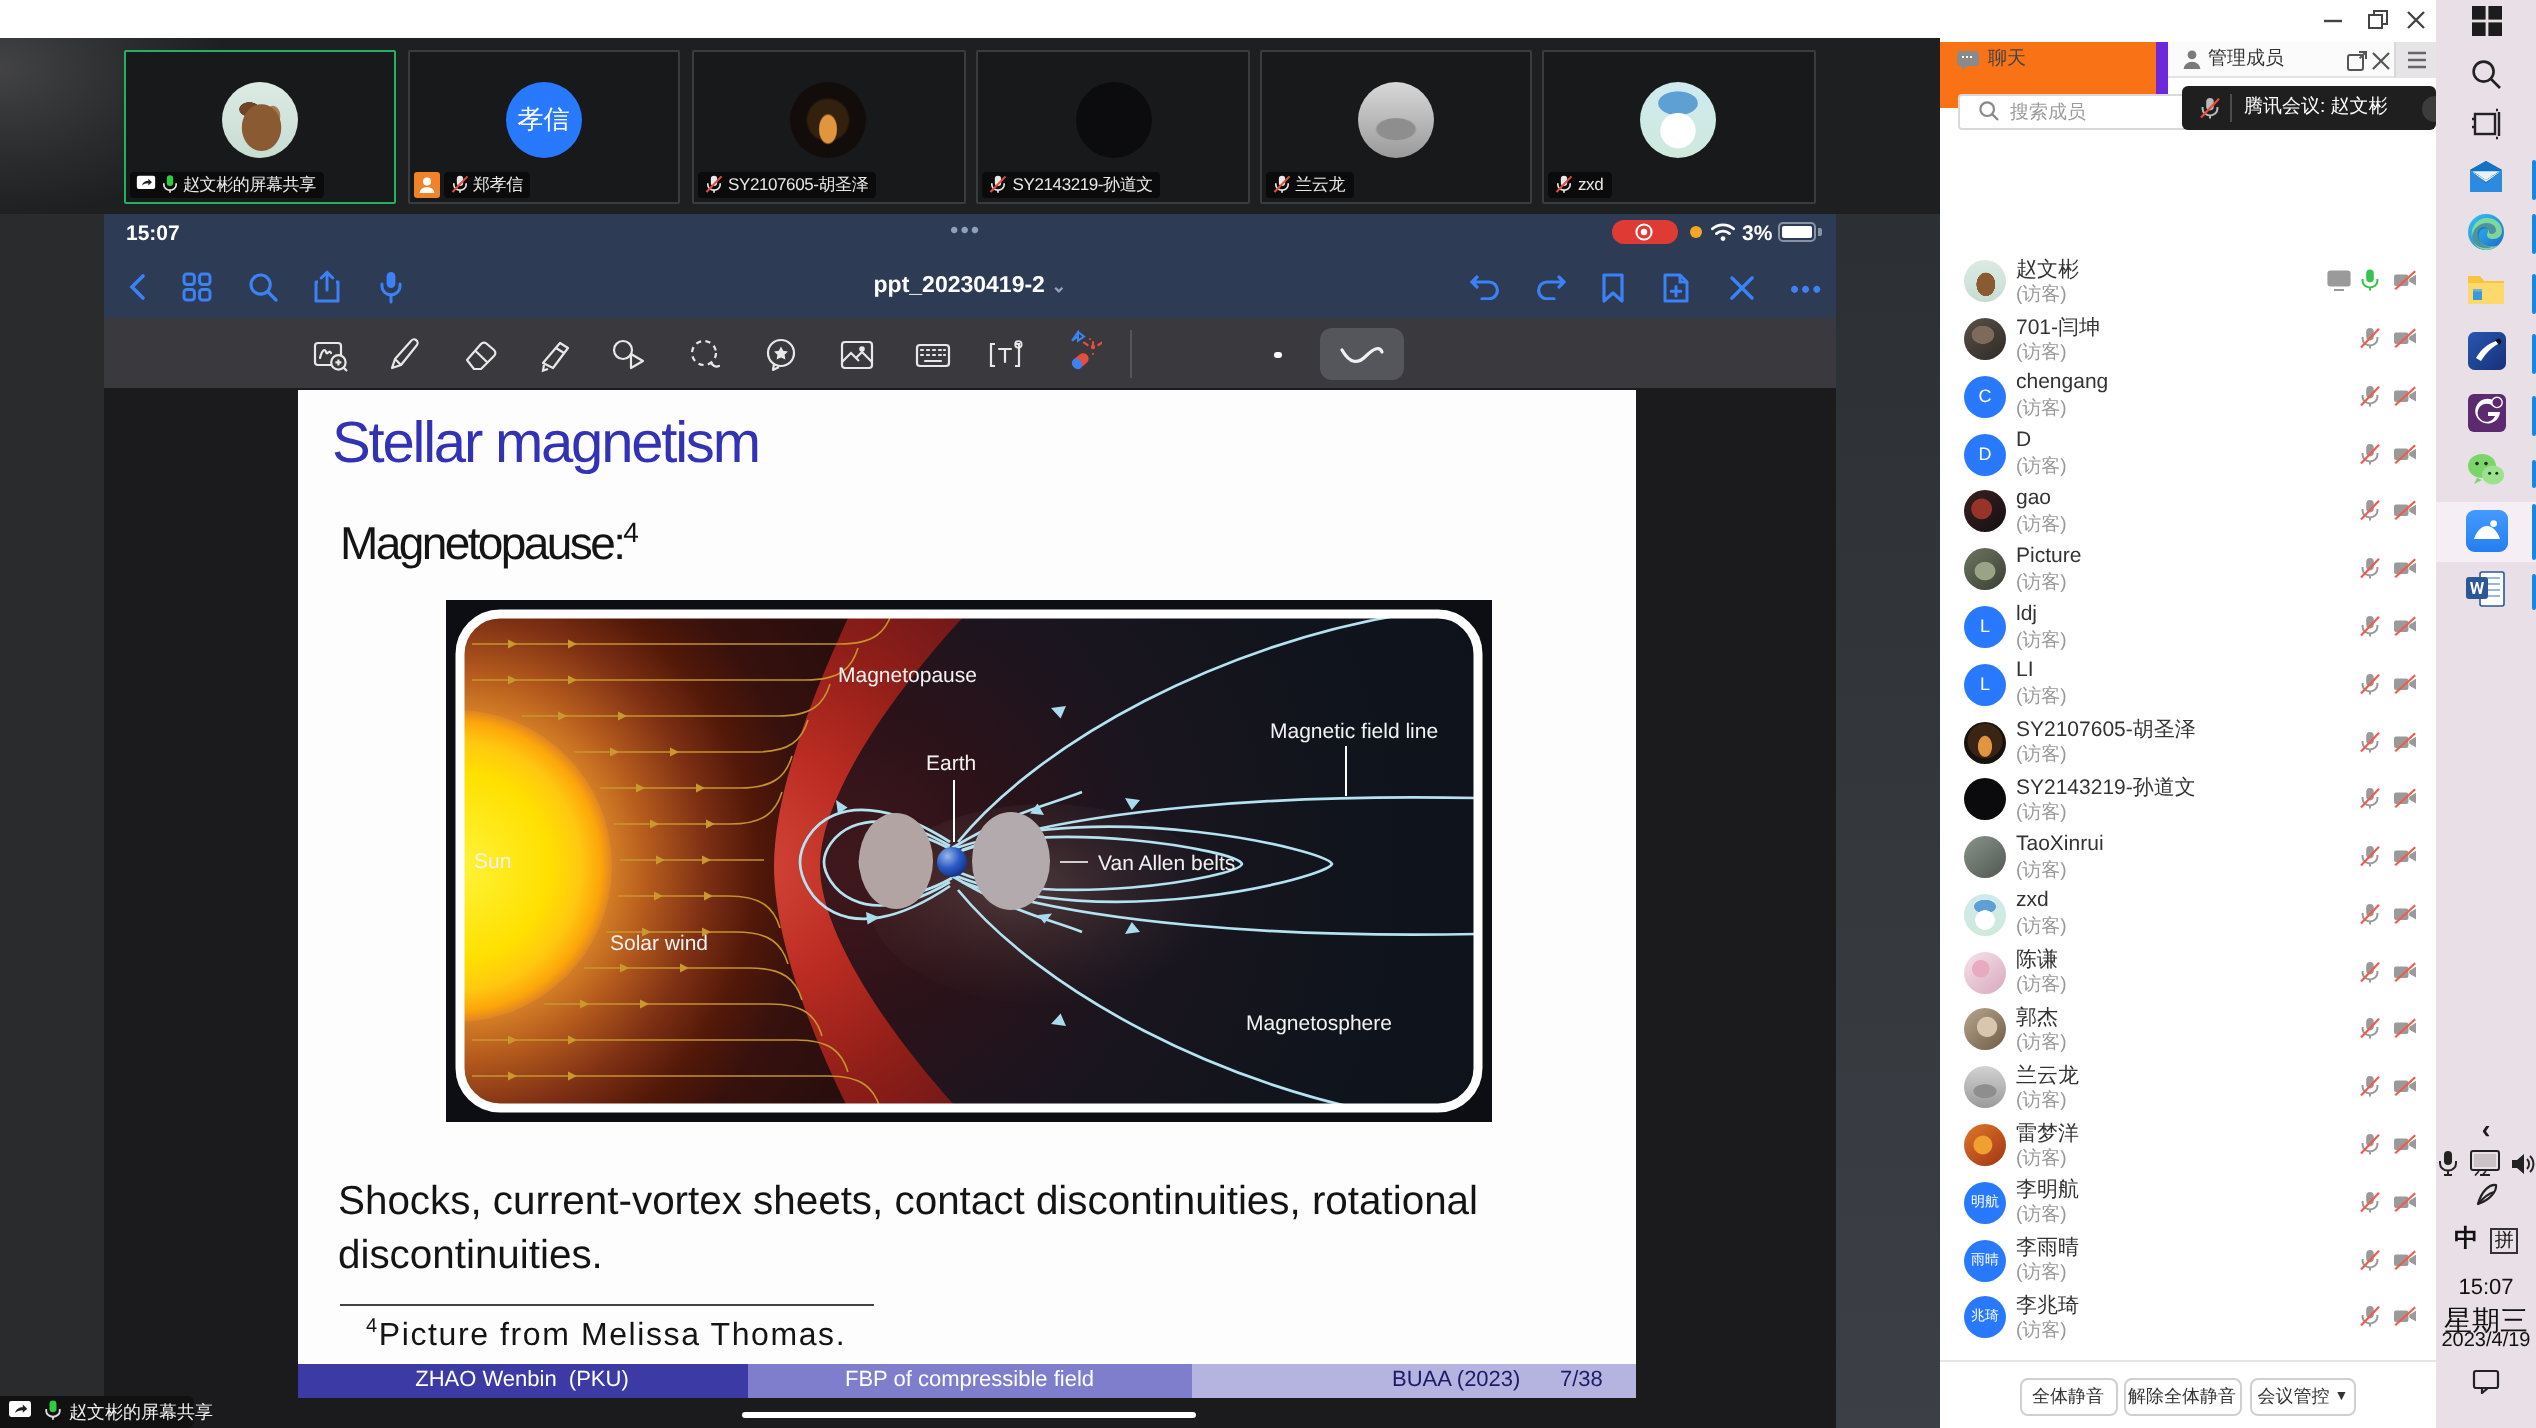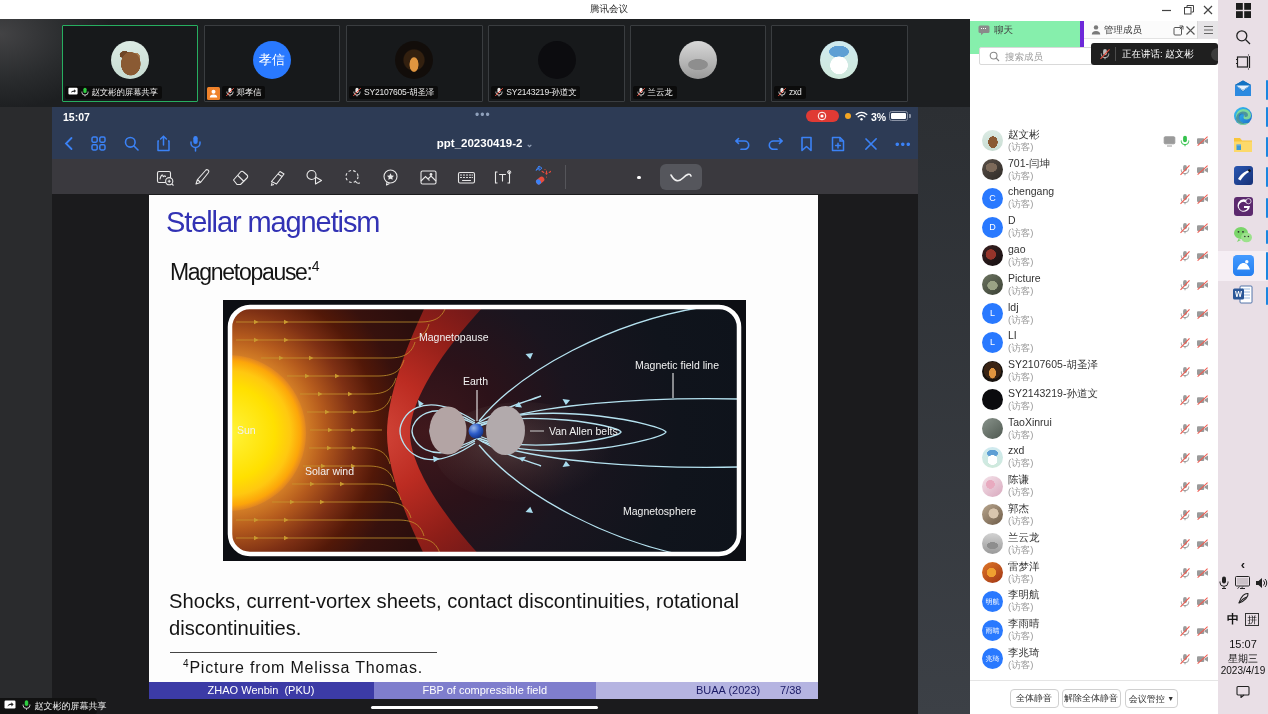--- a/index.html
+++ b/index.html
@@ -21,21 +21,21 @@
 #leftbg{position:absolute;left:0;top:106.5px;width:52px;height:608px;background:#2a2b2d}
 #rightbg{position:absolute;left:918px;top:106.5px;width:52px;height:608px;background:linear-gradient(#2c2f33,#3c4046)}
 #ipad{position:absolute;left:52px;top:106.5px;width:866px;height:608px;background:#1b1b1d}
 #inav{position:absolute;left:0;top:0;width:866px;height:52px;background:#2d3b55}
 #itools{position:absolute;left:0;top:52px;width:866px;height:35.5px;background:#3a393e}
 #slide{position:absolute;left:96.5px;top:88px;width:669px;height:504.5px;background:#fdfdfd}
 #homebar{position:absolute;left:319px;top:599px;width:227px;height:3.5px;border-radius:2px;background:#fff}
 
 #panel{position:absolute;left:970px;top:19px;width:248px;height:695px;background:#fff}
 #phead{position:absolute;left:0;top:2px;width:248px;height:17.5px;background:#fbfbfb;border-bottom:1px solid #e3e3e3}
-#ptabL{position:absolute;left:0;top:0;width:114px;height:33px;background:#86efac;border-right:4px solid #6d28d9;color:#444;font-size:9.5px;line-height:17px}
+#ptabL{position:absolute;left:0;top:0;width:114px;height:33px;background:#f97316;border-right:6px solid #6d28d9;color:#444;font-size:9.5px;line-height:17px}
 #ptabR{position:absolute;left:114px;top:0;width:96px;height:17.5px;color:#333;font-size:9.5px;line-height:17px;white-space:nowrap}
 #pbtns{position:absolute;right:0;top:0;width:60px;height:17.5px;color:#555}
 #pmenu{position:absolute;right:0px;top:0;width:21px;height:17.5px;background:#e6e4e7;border-left:1px solid #d8d8d8}
 #searchbox{position:absolute;left:9px;top:27.5px;width:230px;height:18.5px;border:1px solid #d9d9d9;border-radius:2px;background:#fff;color:#9b9b9b;font-size:9.5px;line-height:17px}
 #tabs{position:absolute;left:1px;top:55px;width:246px;height:23px}
 #tabBlue{position:absolute;left:0;top:0;width:123px;height:23px;background:#2170f6;border-radius:4px 0 0 4px;color:#fff;font-size:10px;line-height:23px;text-align:center}
 #tabWhite{position:absolute;left:123px;top:0;width:123px;height:23px;background:#fff;border-radius:0 4px 4px 0;color:#333;font-size:10px;line-height:23px;text-align:center;border:1px solid #f0f0f0}
 .mrow{position:absolute;left:0;width:248px;height:28.8px}
 .av{position:absolute;left:12px;top:4px;width:21px;height:21px;border-radius:50%;overflow:hidden}
 .mn{position:absolute;left:38px;top:1.5px;font-size:10.5px;color:#333;white-space:nowrap}
@@ -127,21 +127,20 @@
             <rect x="4.1" y="1" width="3.8" height="6.2" rx="1.9" fill="#e8e8e8" stroke="none"></rect>
             <path d="M2.3 5.5 v1 a3.7 3.2 0 0 0 7.4 0 v-1"></path>
             <path d="M6 9.8 V11.3"></path>
           </g>
           <path d="M1.5 10.8 L10.5 1.4" stroke="#e74c3c" stroke-width="1.2"></path>
         </svg>zxd</div>
     </div>
   </div>
 
 <div id="titlebar">
-    <div class="t">腾讯会议</div>
  <svg class="abs" style="left:1161px;top:4px" width="12" height="12" viewBox="0 0 12 12">
       <path d="M1 6.5 h9" stroke="#444" stroke-width="1.2"></path>
     </svg>
  <svg class="abs" style="left:1183px;top:4px" width="12" height="12" viewBox="0 0 12 12">
       <rect x="1.5" y="3.5" width="6.5" height="6.5" fill="#fff" stroke="#444"></rect>
       <path d="M4 3.5 V1.5 h6.5 V8 h-2" fill="none" stroke="#444"></path>
     </svg>
  <svg class="abs" style="left:1202px;top:4px" width="12" height="12" viewBox="0 0 12 12">
       <path d="M2 2 L10 10 M10 2 L2 10" stroke="#444" stroke-width="1.2"></path>
     </svg>
@@ -712,21 +711,21 @@
 <div id="speaktip">
  <svg style="position:absolute;left:8px;top:5px" width="12" height="12" viewBox="0 0 12 12">
       <g stroke="#b9b9b9" fill="none" stroke-width="1">
         <rect x="4.1" y="1" width="3.8" height="6.2" rx="1.9" fill="#b9b9b9" stroke="none"></rect>
         <path d="M2.3 5.5 v1 a3.7 3.2 0 0 0 7.4 0 v-1"></path>
         <path d="M6 9.8 V11.3"></path>
       </g>
       <path d="M1.5 10.8 L10.5 1.4" stroke="#e74c3c" stroke-width="1.1"></path>
     </svg>
  <div style="position:absolute;left:24px;top:4px;height:14px;width:1px;background:#4c4c4c"></div>
- <span style="margin-left:31px">正在讲话: 赵文彬</span>
+ <span style="margin-left:31px">腾讯会议: 赵文彬</span>
  <div style="position:absolute;right:-6px;top:5px;width:13px;height:13px;border-radius:50%;background:#3c3c3c"></div>
 </div>
 
 <div id="sharelab">
  <svg style="vertical-align:-2.5px;margin:0 2px 0 4px" width="12" height="11" viewBox="0 0 12 11">
       <rect x="0.5" y="0.5" width="11" height="8" rx="1.2" fill="#fff"></rect>
       <path d="M3.5 6.5 C4 4.5 5.5 3.6 7.4 3.6 L7.4 2.3 L9.6 4.4 L7.4 6.4 L7.4 5.1 C5.8 5.1 4.5 5.6 3.5 6.5 Z" fill="#222"></path>
     </svg>
  <svg style="vertical-align:-2.5px;margin-right:3px" width="11" height="12" viewBox="0 0 12 12">
       <g stroke="#2ecc40" fill="none" stroke-width="1">
@@ -846,21 +845,21 @@
         </svg></span><svg width="13" height="12" viewBox="0 0 13 12">
         <path d="M1 4 h2.5 L7 1 V11 L3.5 8 H1 Z" fill="#222"></path>
         <path d="M8.5 3.5 a3.5 3.5 0 0 1 0 5 M10 2 a5.5 5.5 0 0 1 0 8" fill="none" stroke="#222" stroke-width="1"></path>
       </svg></div>
 <div class="tbi" style="top:591px"><svg width="13" height="13" viewBox="0 0 13 13" fill="none" stroke="#222" stroke-width="1.1">
         <path d="M2 11 C4 4 8 1 11 1.5 C11.5 4.5 8 9 2 11 Z" stroke-linejoin="round"></path>
         <path d="M2 11 C5 7.5 8 5.5 10 5"></path>
       </svg></div>
 <div class="tbi" style="top:611px;font-size:12px;color:#111;font-weight:bold">中 <span style="border:1px solid #333;font-size:9.5px;font-weight:normal;padding:0 1px;margin-left:3px">拼</span></div>
 <div class="tbi" style="top:638px;font-size:11px;color:#111">15:07</div>
-<div class="tbi" style="top:652px;font-size:10px;color:#111">星期三</div>
+<div class="tbi" style="top:652px;font-size:14px;color:#111">星期三</div>
 <div class="tbi" style="top:665px;font-size:10px;color:#111">2023/4/19</div>
 <div class="tbi" style="top:684px"><svg width="14" height="13" viewBox="0 0 14 13" fill="none" stroke="#222" stroke-width="1.1">
         <rect x="1" y="1.5" width="12" height="8.5" rx="1"></rect>
         <path d="M5 10 v2.5 l3-2.5"></path>
       </svg></div>
   </div>
 <div class="sl-title">Stellar magnetism</div>
 <div class="sl-h">Magnetopause:<sup style="font-size:14px;letter-spacing:0">4</sup></div>
 <div class="sl-p">Shocks, current-vortex sheets, contact discontinuities, rotational discontinuities.</div>
 <div class="sl-fr"></div>

